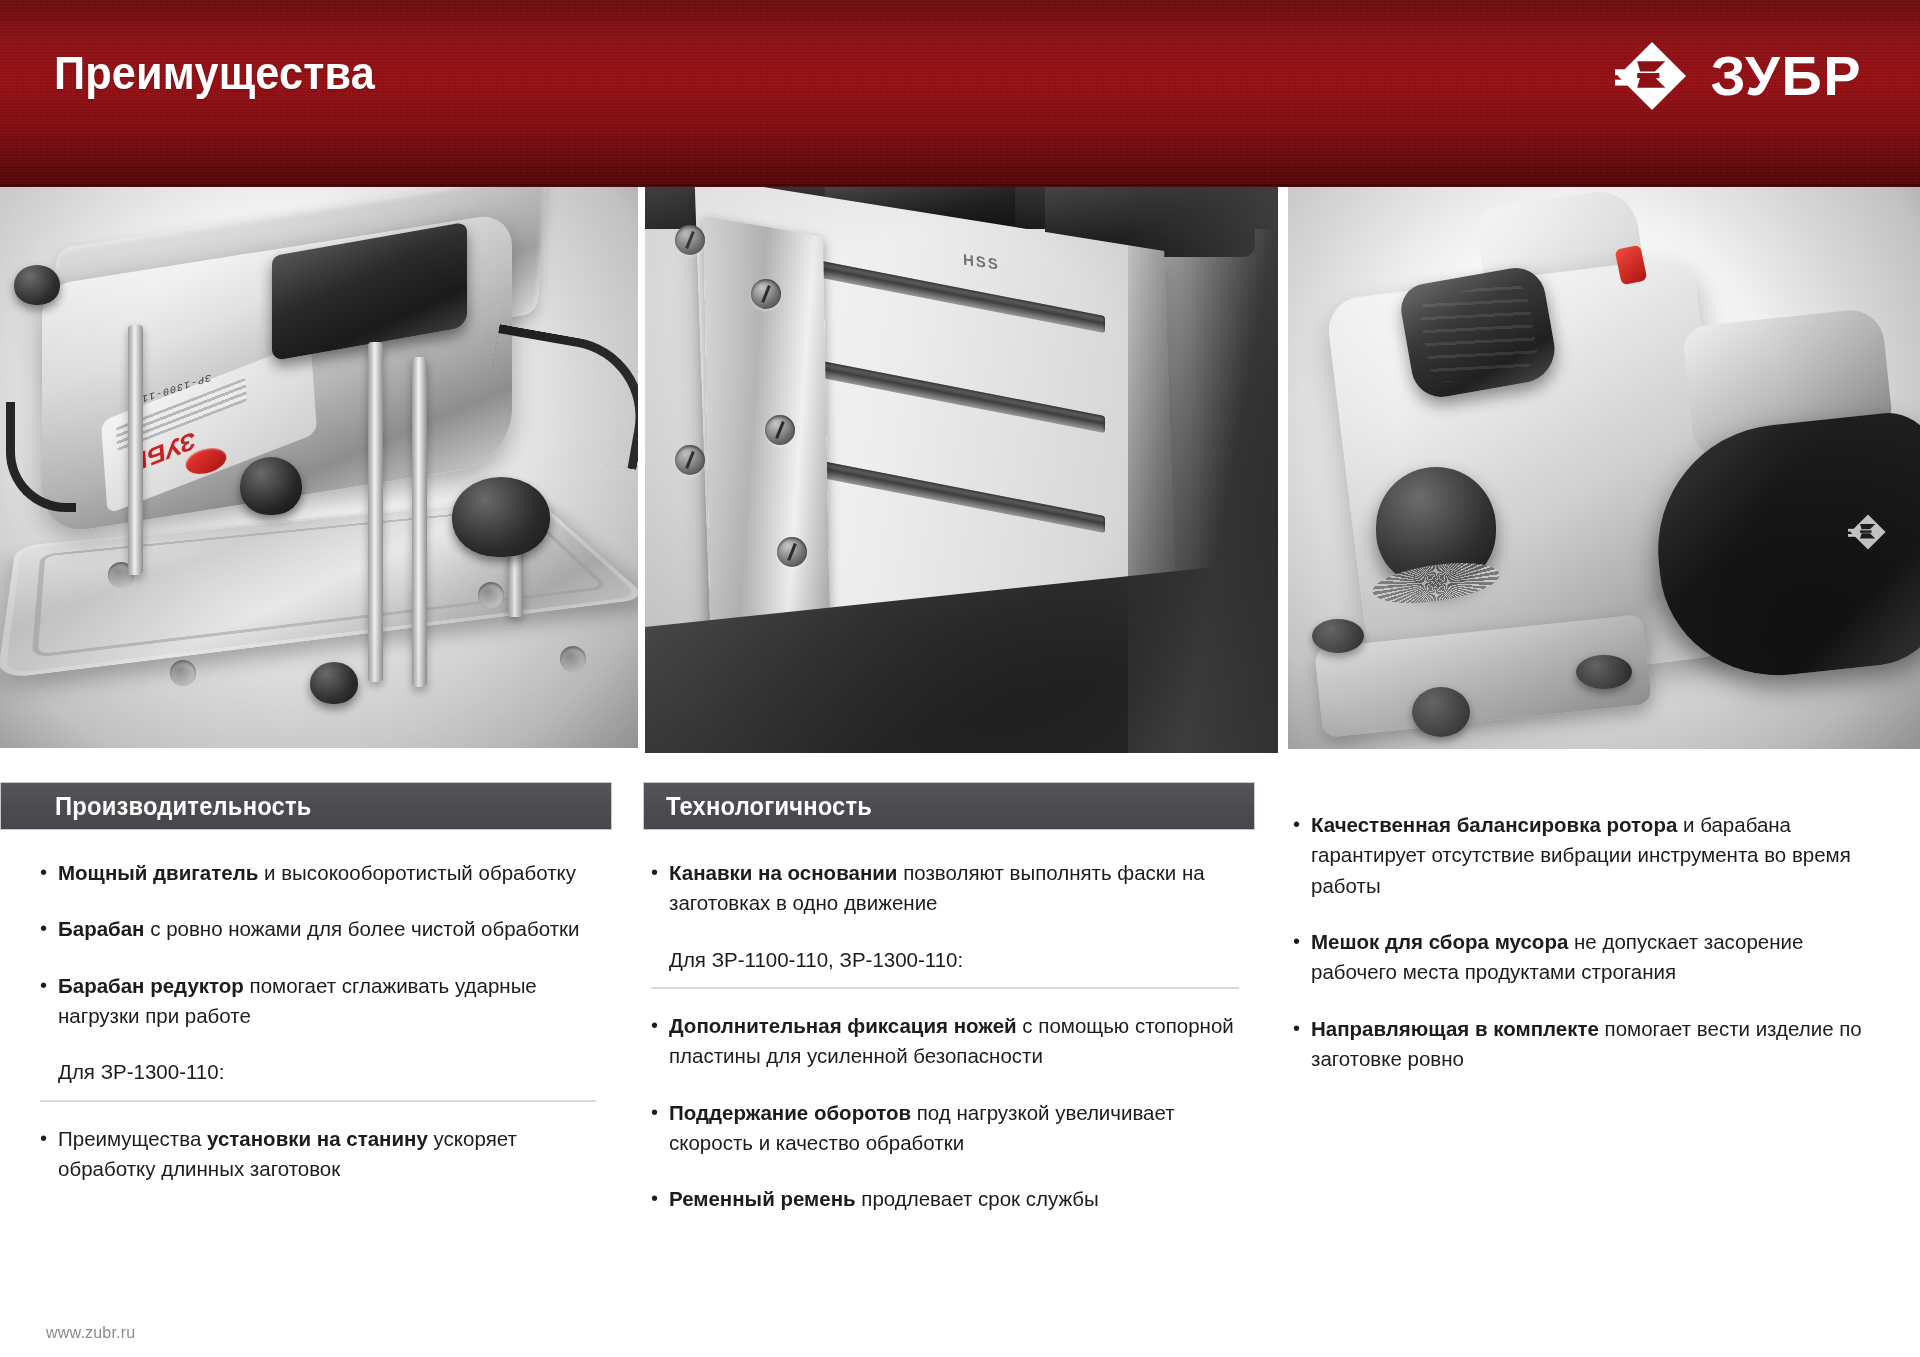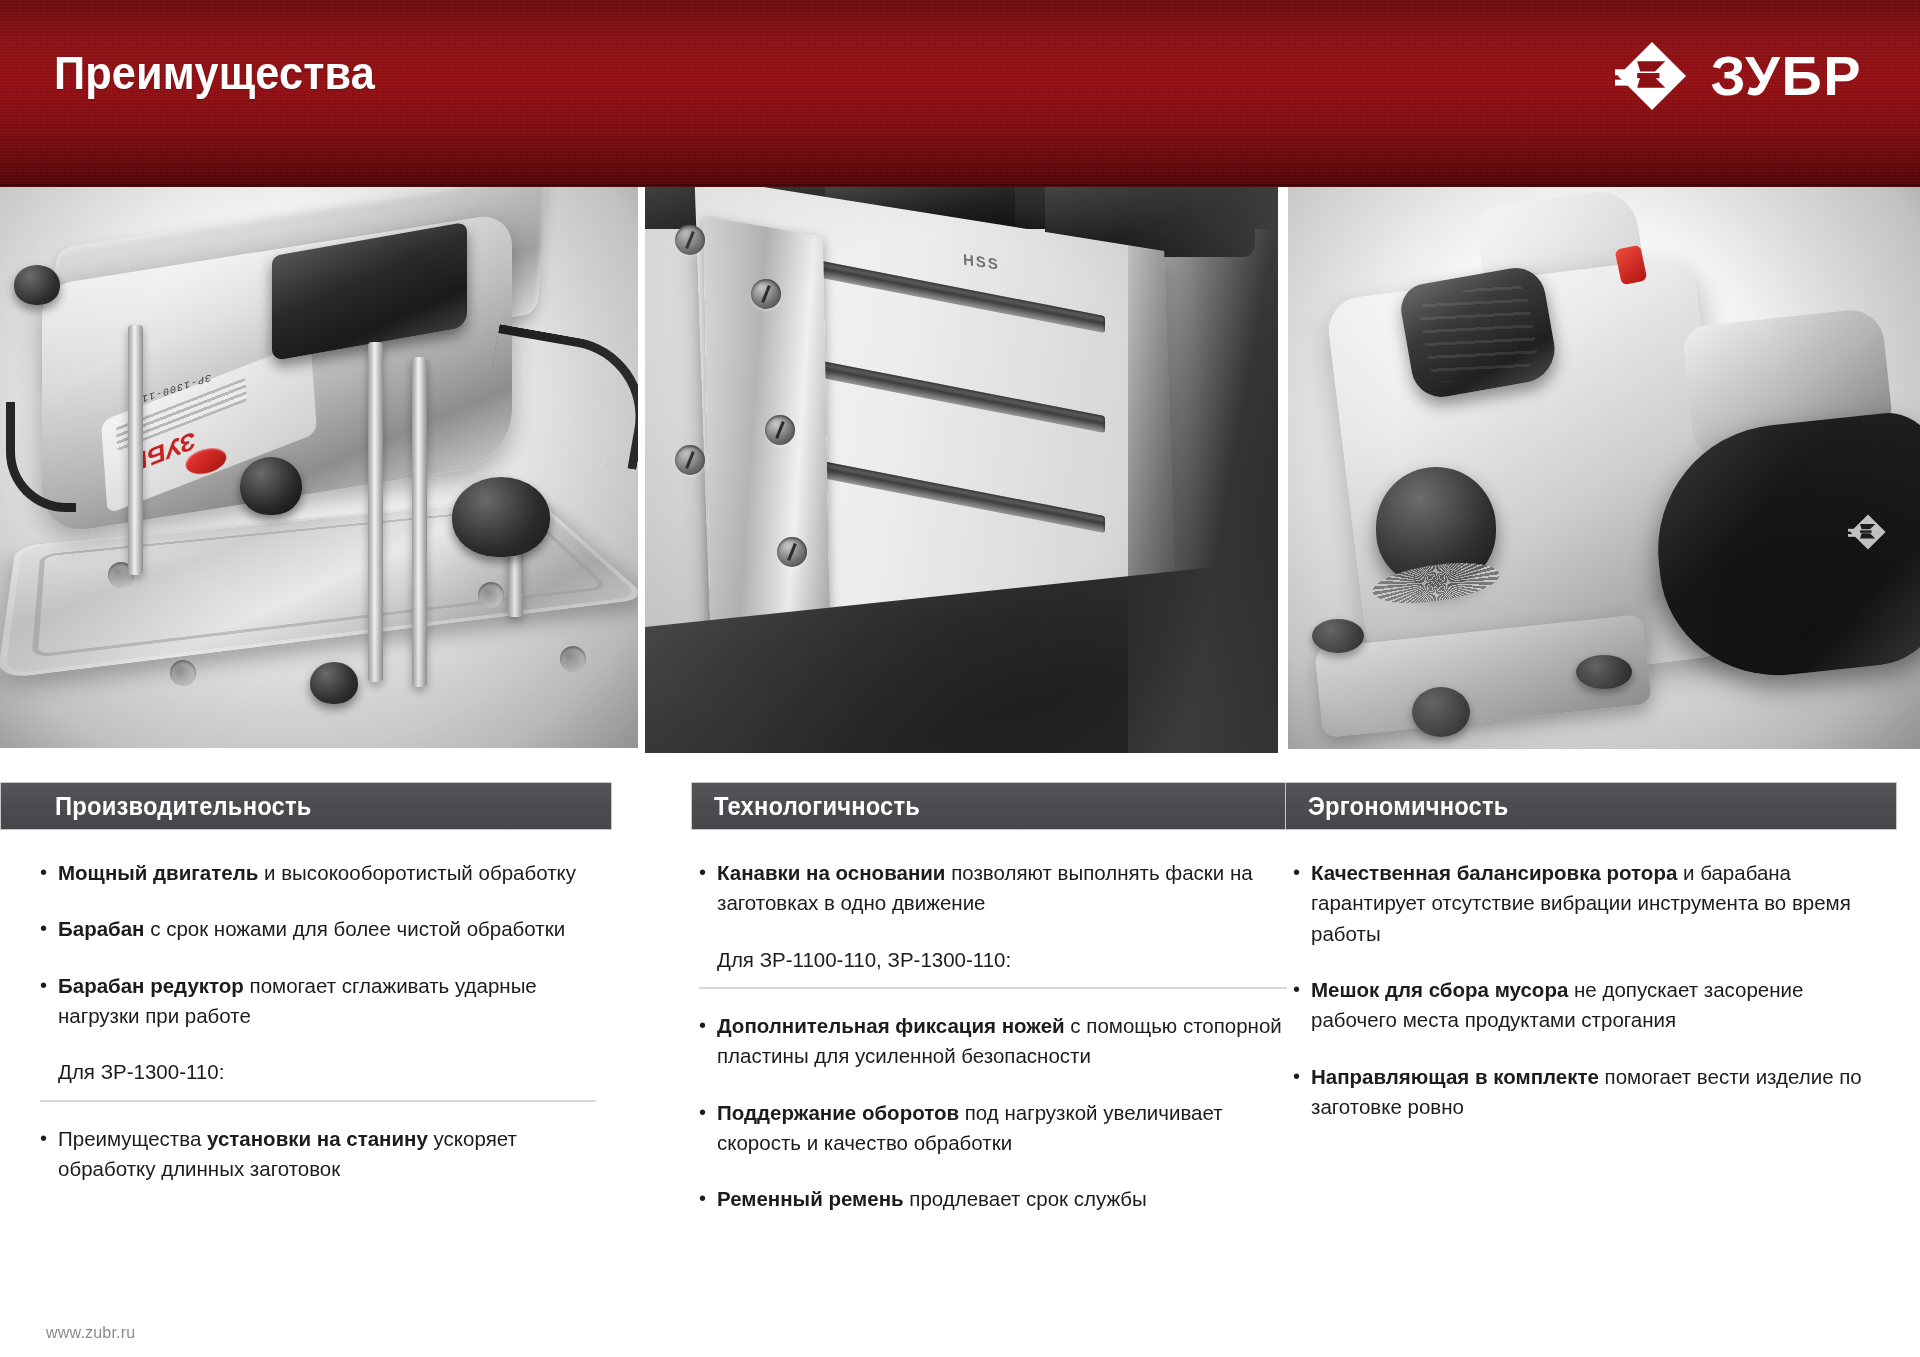--- a/index.html
+++ b/index.html
@@ -399,21 +399,21 @@
   
   .columns {
     position: absolute;
     left: 0;
     top: 782px;
     width: 1920px;
     height: 510px;
   }
   .column { position: absolute; top: 0; }
   .col-1 { left: 0px;    width: 612px; }
-  .col-2 { left: 643px;  width: 612px; margin-left: 48px; }
+  .col-2 { left: 643px;  width: 612px; }
   .col-3 { left: 1285px; width: 612px; }
 
   .col-header {
     height: 48px;
     background: linear-gradient(180deg, #55555a 0%, #4b4b50 50%, #46464b 100%);
     border: 1px solid #c7c7d0;
     display: flex;
     align-items: center;
   }
   .col-header-title {
@@ -602,21 +602,21 @@
       </div>
       <div class="col-body">
 
         <div class="bullet-item">
           <span class="bullet-dot">•</span>
           <span class="bullet-text"><b>Мощный двигатель</b><span> и высокооборотистый обработку</span></span>
         </div>
 
         <div class="bullet-item">
           <span class="bullet-dot">•</span>
-          <span class="bullet-text"><b>Барабан</b><span> с срок ножами для более чистой обработки</span></span>
+          <span class="bullet-text"><b>Барабан</b><span> с ровно ножами для более чистой обработки</span></span>
         </div>
 
         <div class="bullet-item">
           <span class="bullet-dot">•</span>
           <span class="bullet-text"><b>Барабан редуктор</b><span> помогает сглаживать ударные нагрузки при работе</span></span>
         </div>
 
         <div class="note-line">Для ЗР-1300-110:</div>
         <div class="divider"></div>
 
@@ -654,23 +654,20 @@
 
         <div class="bullet-item">
           <span class="bullet-dot">•</span>
           <span class="bullet-text"><b>Ременный ремень</b><span> продлевает срок службы</span></span>
         </div>
 
       </div>
     </div>
 
     <div class="column col-3">
-      <div class="col-header">
-        <div class="col-header-title">Эргономичность</div>
-      </div>
       <div class="col-body">
 
         <div class="bullet-item">
           <span class="bullet-dot">•</span>
           <span class="bullet-text"><b>Качественная балансировка ротора</b><span> и барабана гарантирует отсутствие вибрации инструмента во время работы</span></span>
         </div>
 
         <div class="bullet-item">
           <span class="bullet-dot">•</span>
           <span class="bullet-text"><b>Мешок для сбора мусора</b><span> не допускает засорение рабочего места продуктами строгания</span></span>

